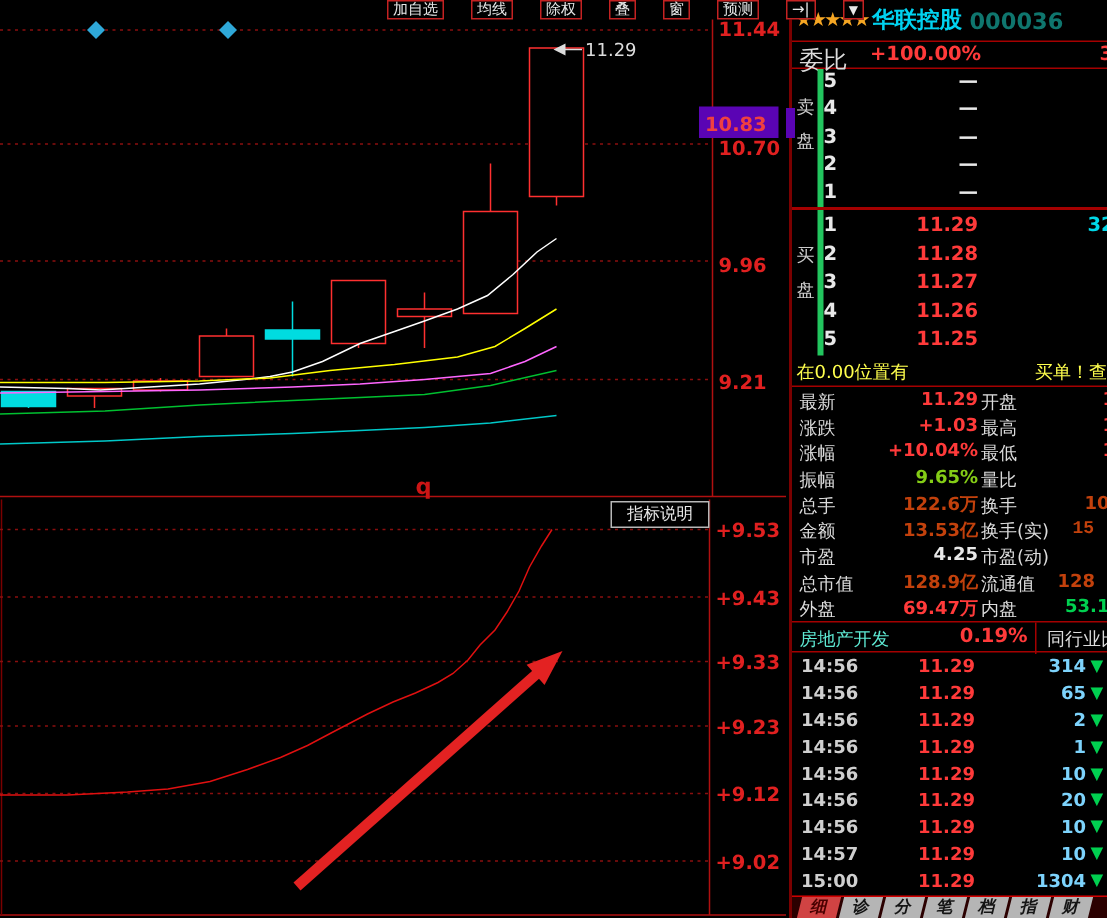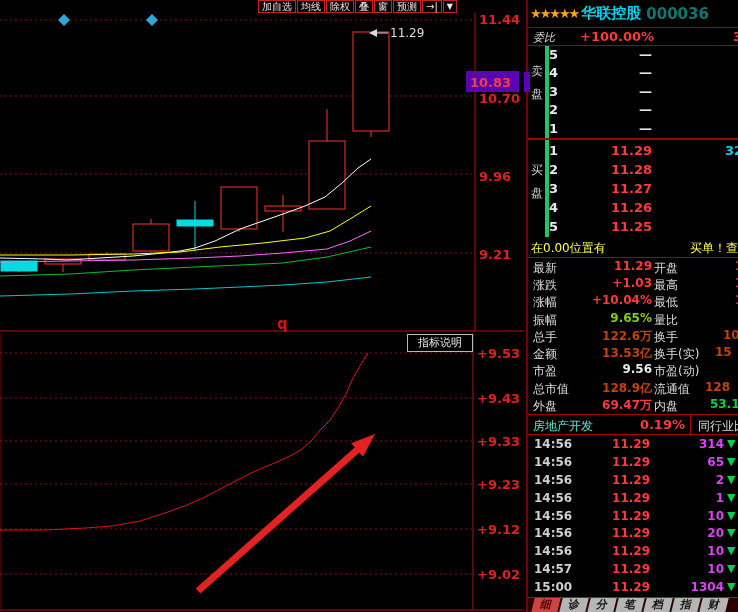--- a/index.html
+++ b/index.html
@@ -1,36 +1,36 @@
 <!DOCTYPE html>
 <html><head>
 <meta charset="utf-8">
 <style>
   html,body{margin:0;padding:0;background:#000;}
   #app{position:relative;width:738px;height:612px;background:#000;overflow:hidden;
        font-family:"DejaVu Sans","Liberation Sans",sans-serif;}
   svg{position:absolute;left:0;top:0;}
   
-  #toolbar{position:absolute;left:258px;top:0;height:13px;display:flex;gap:1px;z-index:5;}
+  #toolbar{position:absolute;left:258px;top:0;height:13px;display:flex;gap:18px;z-index:5;}
   .tbtn{background:#000;border:1px solid #c42222;color:#e8e8e8;font-size:10px;line-height:11px;
         padding:0 3px;white-space:nowrap;cursor:default;}
   
   #ind-btn{position:absolute;left:407px;top:334px;width:64px;height:16px;border:1px solid #b8b8b8;
            color:#e8e8e8;font-size:11px;line-height:16px;text-align:center;background:#000;z-index:5;}
   
   #panel{position:absolute;left:526px;top:0;width:212px;height:612px;background:#000;
          border-left:2px solid #7a0000;overflow:hidden;}
   #purple-marker{position:absolute;left:524px;top:72px;width:6px;height:20px;background:#5a04b4;z-index:6;}
   .sect{position:absolute;left:0;width:212px;box-sizing:border-box;}
   #p-header{top:0;height:27px;display:flex;align-items:center;}
   #p-header .stars{color:#f5a623;font-size:13px;letter-spacing:-2px;margin-left:2px;}
   #p-header .name{color:#00d2f0;font-weight:bold;font-size:15px;margin-left:3px;}
   #p-header .code{color:#0f766e;font-size:15px;font-weight:bold;margin-left:5px;}
   #p-weibi{top:27px;height:19px;border-top:1px solid #a50000;border-bottom:1px solid #a50000;position:absolute;}
-  #p-weibi .lbl{position:absolute;left:5px;top:2px;color:#dcdcdc;font-size:11px;font-style:italic;}
+  #p-weibi .lbl{position:absolute;left:5px;top:2px;color:#dcdcdc;font-size:16px;}
   #p-weibi .val{position:absolute;left:52px;top:1px;color:#ff3a3a;font-size:13px;font-weight:bold;}
   #p-weibi .part{position:absolute;left:205px;top:1px;color:#ff3a3a;font-size:13px;font-weight:bold;}
   #ob-strip{position:absolute;left:0;top:46px;width:17px;height:191px;border-right:4px solid #22c55e;}
   .vlabel{width:14px;margin-left:3px;color:#cccccc;font-size:12px;word-break:break-all;line-height:1.9;
           position:absolute;}
   #sell-rows{top:46px;height:94px;display:flex;flex-direction:column;border-bottom:2px solid #a50000;}
   #buy-rows{top:142px;height:95px;display:flex;flex-direction:column;}
   .ob-row{position:relative;flex:1;}
   .ob-row .lv{position:absolute;left:21px;top:1px;color:#e8e8e8;font-size:13px;font-weight:bold;}
   .ob-row .pr{position:absolute;left:60px;width:64px;top:1px;text-align:right;font-size:13px;font-weight:bold;}
@@ -48,21 +48,21 @@
   #p-sector .s-name{position:absolute;left:5px;top:3px;color:#5eead4;font-size:12px;}
   #p-sector .s-val{position:absolute;left:90px;width:67px;top:2px;text-align:right;color:#ff3a3a;
                    font-size:13px;font-weight:bold;}
   #p-sector .s-div{position:absolute;left:162px;top:0;height:21px;border-left:1px solid #a50000;}
   #p-sector .s-right{position:absolute;left:170px;top:3px;color:#dcdcdc;font-size:12px;white-space:nowrap;}
   #p-ticks{top:436px;height:161px;display:flex;flex-direction:column;}
   .t-row{position:relative;flex:1;}
   .t-row .tt{position:absolute;left:6px;top:1px;color:#cfcfcf;font-size:12px;font-weight:bold;}
   .t-row .tp{position:absolute;left:58px;width:64px;top:1px;text-align:right;color:#ff3a3a;
              font-size:12px;font-weight:bold;}
-  .t-row .tv{position:absolute;left:128px;width:68px;top:1px;text-align:right;color:#d946ef;
+  .t-row .tv{position:absolute;left:128px;width:68px;top:1px;text-align:right;color:#7dd3fc;
              font-size:12px;font-weight:bold;}
   .t-row .ta{position:absolute;left:199px;top:1px;color:#00d050;font-size:11px;}
   #p-tabs{top:597px;height:15px;background:#2b0000;border-top:1px solid #d00000;display:flex;
           align-items:stretch;padding-left:5px;}
   .tab{width:26px;margin-right:2px;transform:skewX(-14deg);background:#b5b5b5;color:#141414;
        font-size:11px;font-weight:bold;text-align:center;line-height:14px;}
   .tab.active{background:#d04343;color:#4a0000;}
   .c-red{color:#ff3a3a}.c-cyan{color:#c2410c}.c-yellow{color:#84cc16}
   .c-green{color:#00d050}.c-white{color:#e8e8e8}
 </style>
@@ -245,25 +245,25 @@
         <div class="q-row">
           <span class="ql">总手</span>
           <span class="qv c-cyan">122.6万</span>
           <span class="qr">换手</span>
           <span class="qrv c-cyan" style="left: 195px;">10</span>
         </div>
         <div class="q-row">
           <span class="ql">金额</span>
           <span class="qv c-cyan">13.53亿</span>
           <span class="qr">换手(实)</span>
-          <span class="qrv c-cyan" style="left: 187px;">15</span>
+          <span class="qrv c-cyan" style="left: 187px; font-family: Liberation Mono, monospace;">15</span>
         </div>
         <div class="q-row">
           <span class="ql">市盈</span>
-          <span class="qv c-white">9.56</span>
+          <span class="qv c-white">4.25</span>
           <span class="qr">市盈(动)</span>
         </div>
         <div class="q-row">
           <span class="ql">总市值</span>
           <span class="qv c-cyan">128.9亿</span>
           <span class="qr">流通值</span>
           <span class="qrv c-cyan" style="left: 177px;">128</span>
         </div>
         <div class="q-row">
           <span class="ql">外盘</span>

